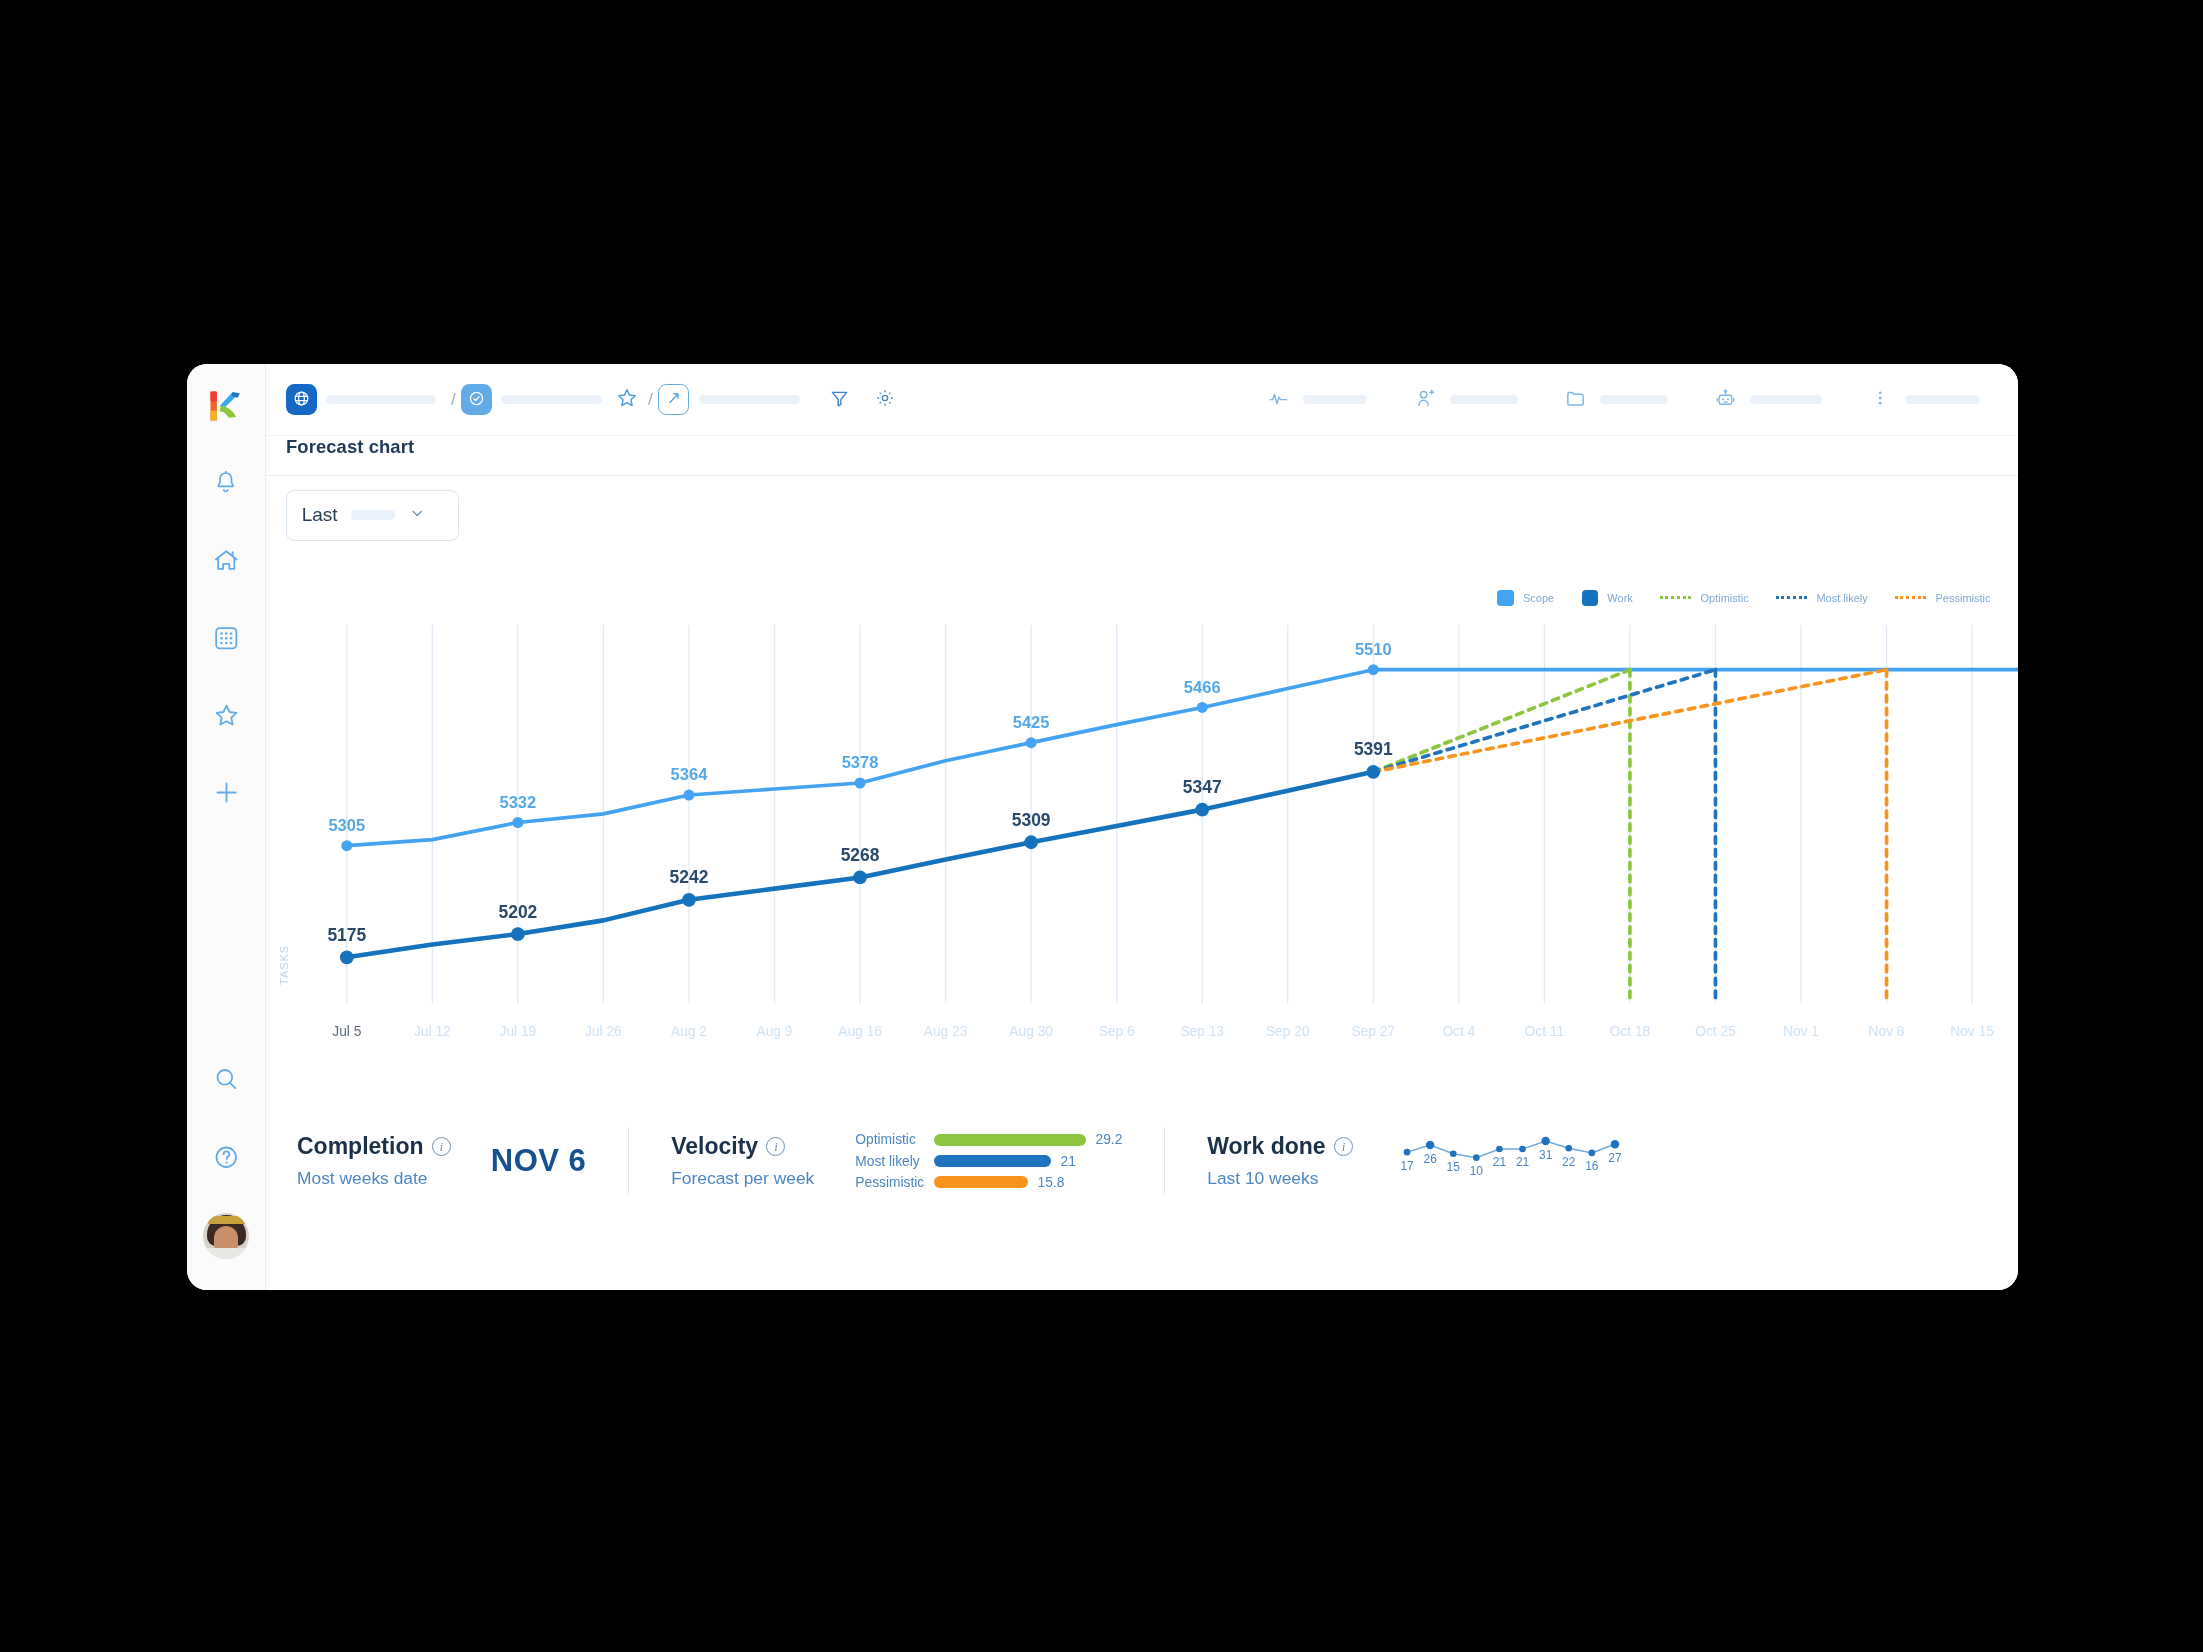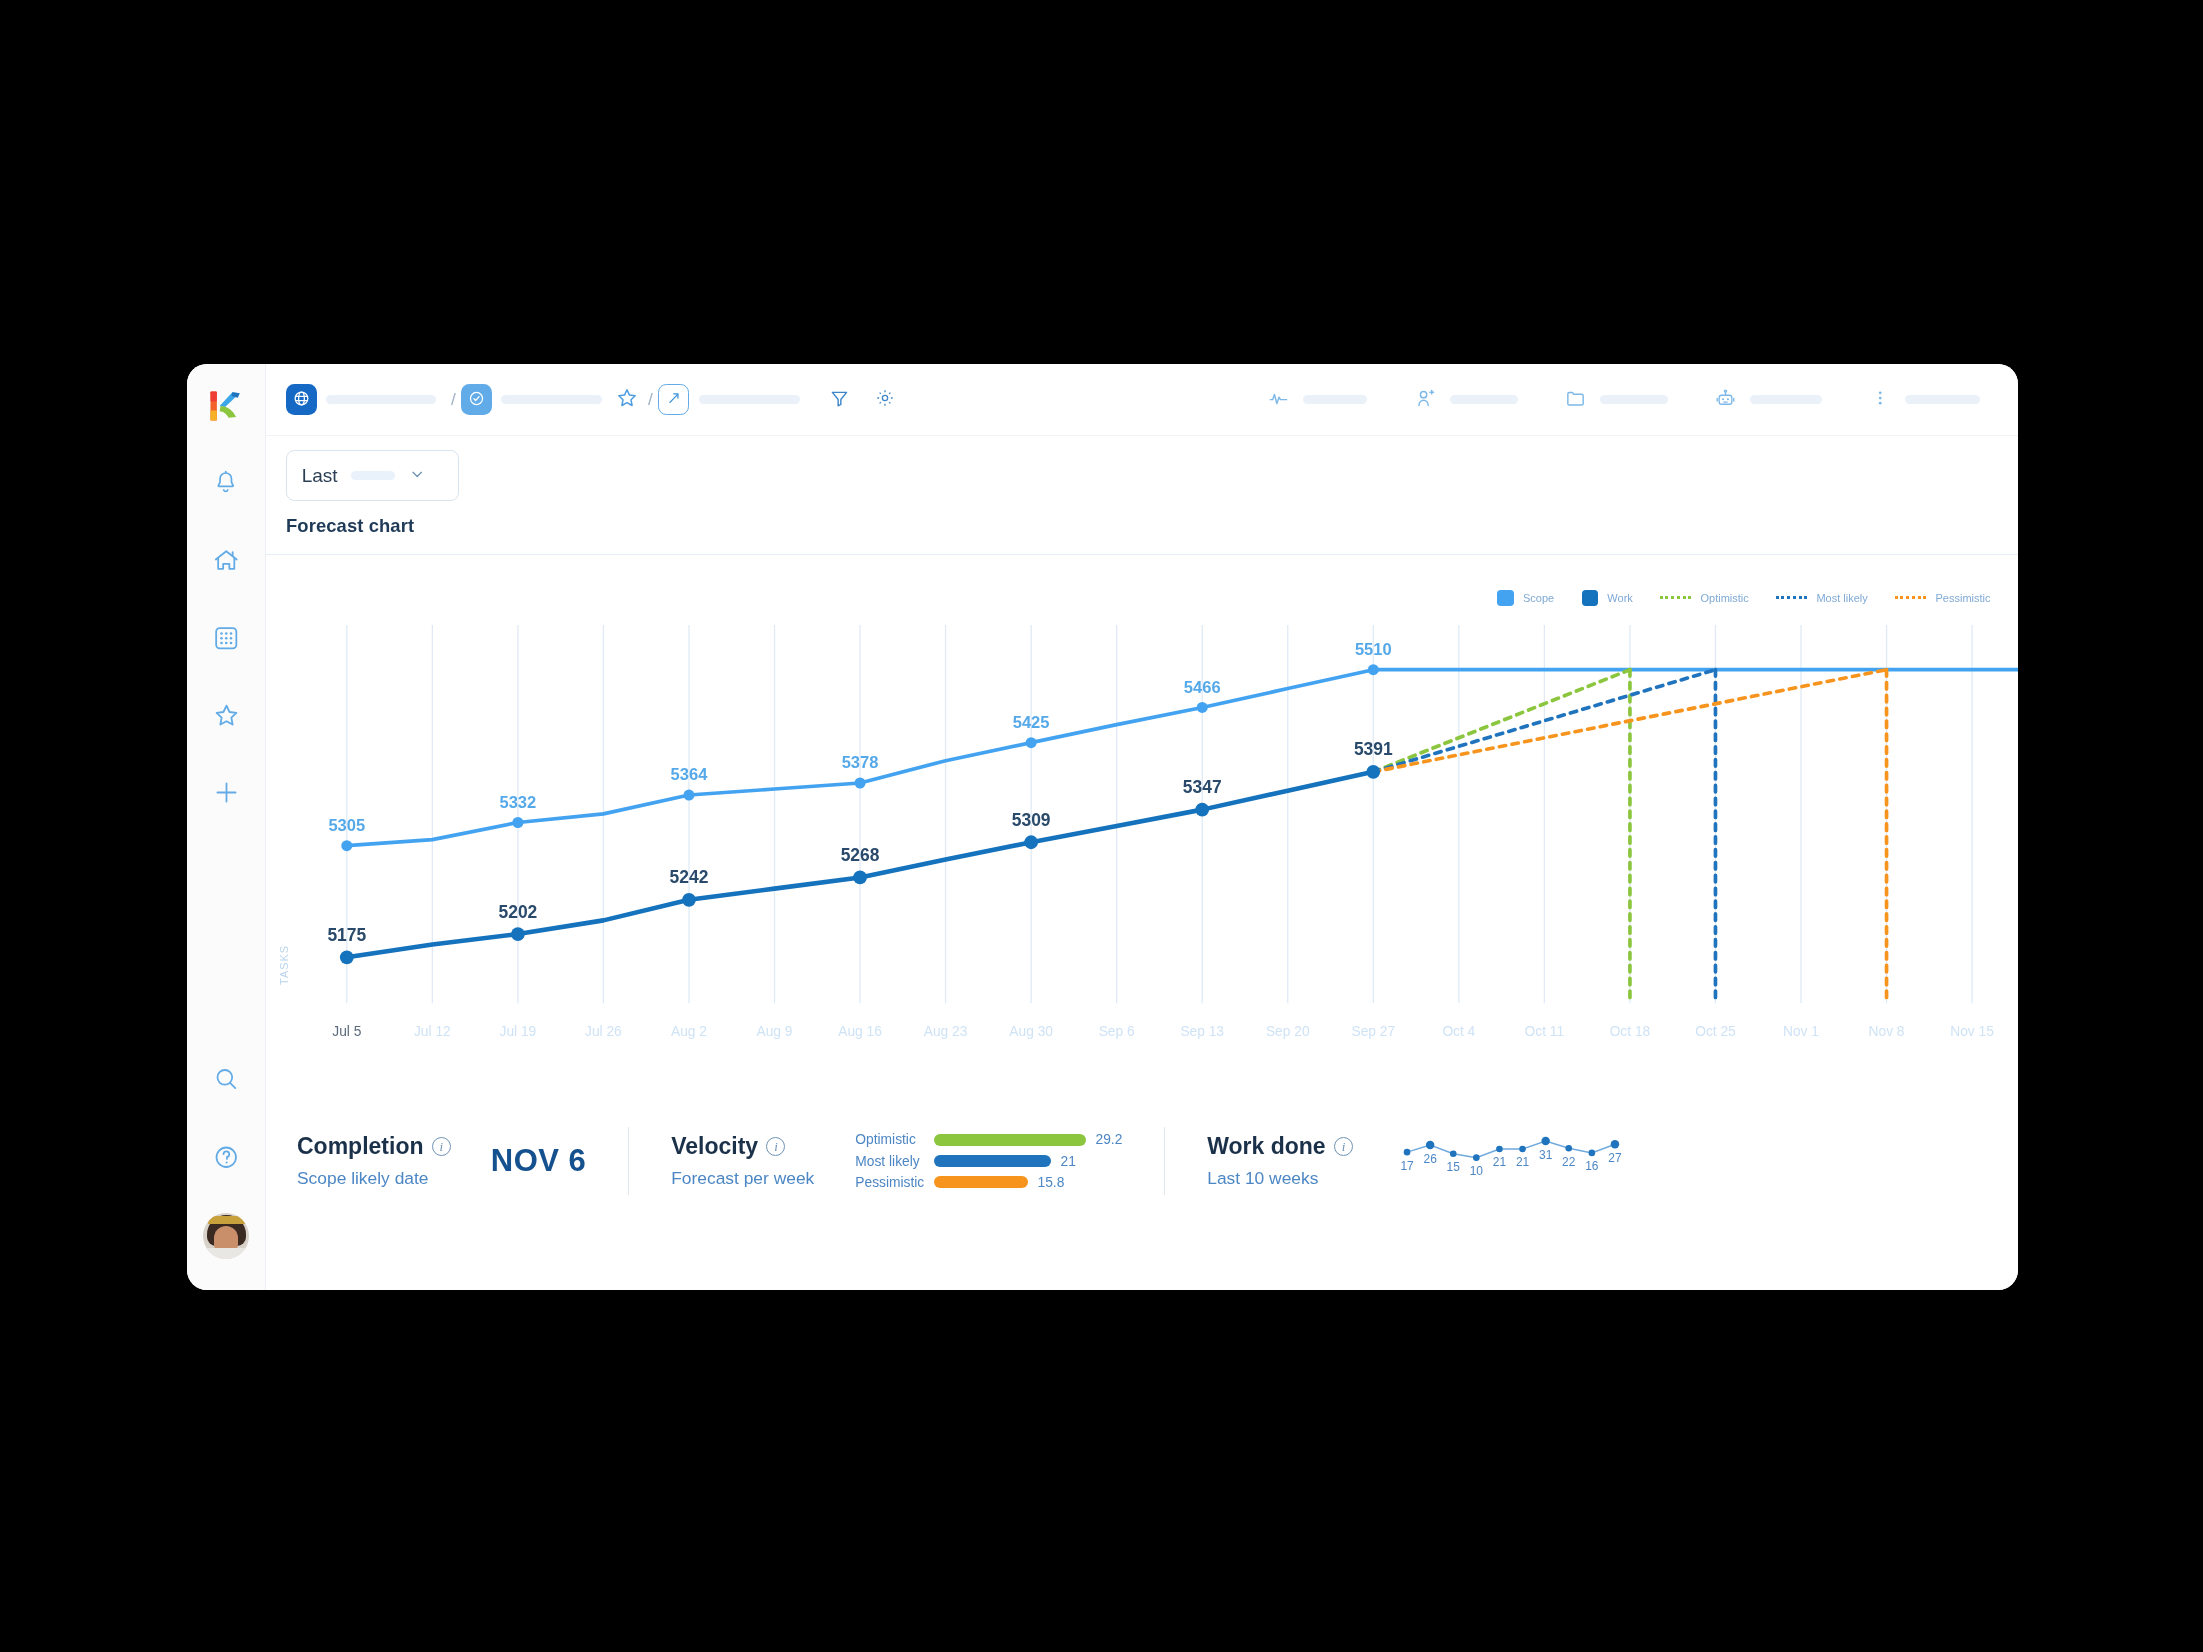--- a/index.html
+++ b/index.html
@@ -445,34 +445,34 @@
               <circle cx="10" cy="6.4" r="1.5"></circle>
               <circle cx="10" cy="12" r="1.5"></circle>
               <circle cx="10" cy="17.6" r="1.5"></circle>
             </svg>
           </span>
         </div>
         <div class="bar" style="width:75px"></div>
       </div>
     </div>
 
+    <div id="section-head">
+      <div id="section-title">Forecast chart</div>
+    </div>
+
     <div id="filter-row">
       <div id="range-select">
         <span class="lbl">Last</span>
         <span class="value-bar"></span>
         <span>
           <svg width="18.4" height="18.4" viewBox="0 0 24 24" fill="none" stroke="#6b8fb3" stroke-width="1.6" stroke-linecap="round" stroke-linejoin="round">
             <path d="M6.5 9.5 12 15l5.5-5.5"></path>
           </svg>
         </span>
       </div>
-    </div>
-
-    <div id="section-head">
-      <div id="section-title">Forecast chart</div>
     </div>
 
     <div id="chart-area">
 
       <div id="legend">
           <div class="lg-item">
             <span class="lg-sw" style="background: rgb(67, 163, 240);"></span>
             <span class="lg-txt">Scope</span>
           </div>
           <div class="lg-item">
@@ -576,21 +576,21 @@
         </div>
 
       <div id="stats">
 
         <div class="stat-block">
           <div class="stat-head">
             <div class="stat-title-row">
               <span class="stat-title">Completion</span>
               <span class="info-i">i</span>
             </div>
-            <span class="stat-sub">Scope likely date</span>
+            <span class="stat-sub">Most weeks date</span>
           </div>
           <span class="big-date">NOV 6</span>
         </div>
 
         <div class="divider"></div>
 
         <div class="stat-block">
           <div class="stat-head">
             <div class="stat-title-row">
               <span class="stat-title">Velocity</span>

